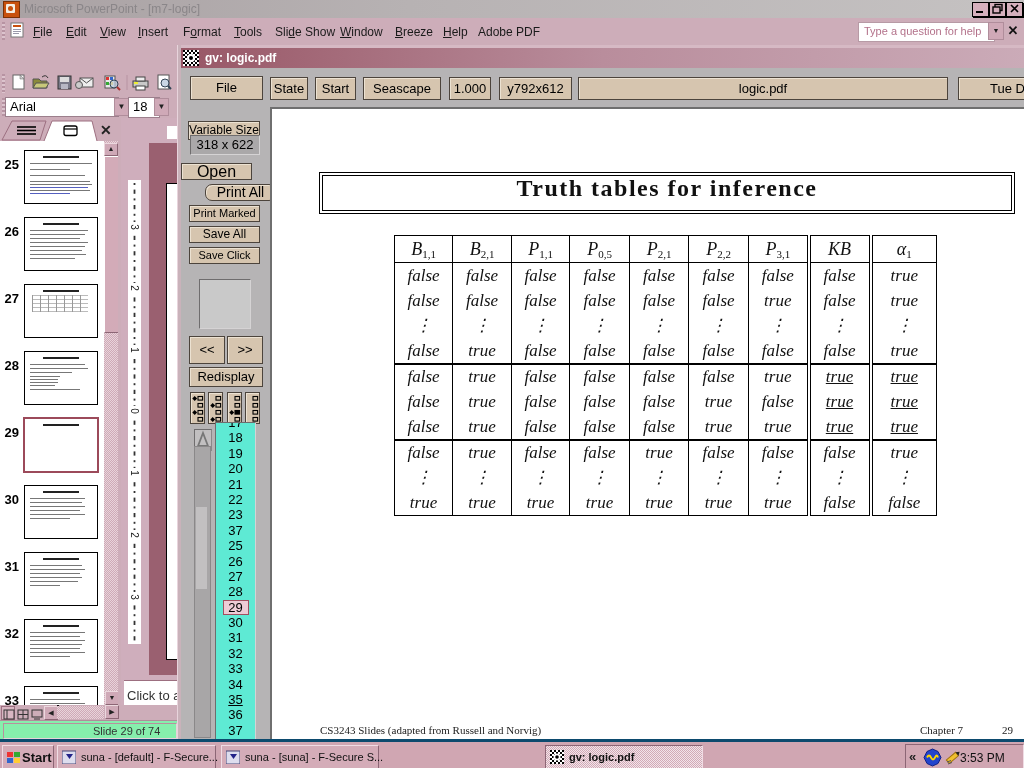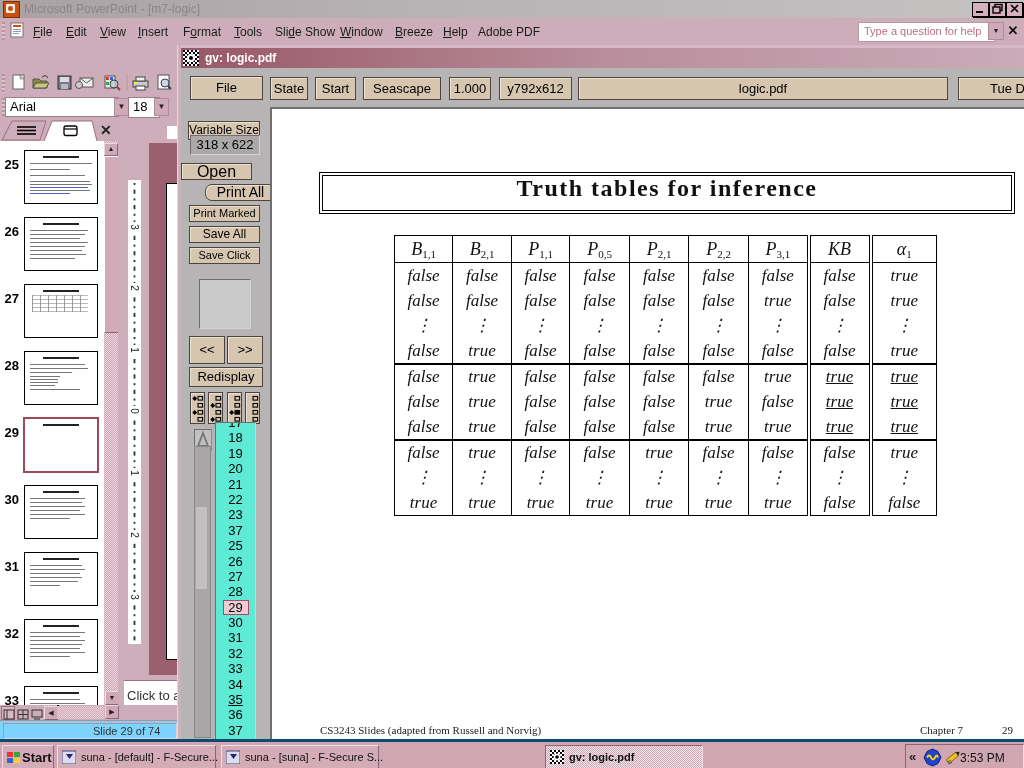--- a/index.html
+++ b/index.html
@@ -42,21 +42,21 @@
 
 #editarea{left:121px;top:118px;width:57px;height:587px;background:#cfaebc;}
 #maroon{left:28px;top:25px;width:29px;height:532px;background:#9a6070;}
 #hrulerbit{left:46px;top:8px;width:11px;height:13px;background:#fff;}
 #vruler{left:7px;top:62px;width:13px;height:464px;background:#fff;}
 #slidebit{left:45px;top:65px;width:12px;height:475px;background:#fff;border:1px solid #000;}
 #notes{left:124px;top:680px;width:54px;height:39px;background:#fff;border-top:1px solid #9c6f80;}
 #notes div{margin:7px 0 0 3px;font-size:13px;color:#333;white-space:nowrap;}
 
 #viewrow{left:0;top:705px;width:178px;height:15px;background:#cdadb9;}
-#statusbar{left:0;top:720px;width:205px;height:19px;background:#7dd3fc;border-top:1px solid #b08d9b;}
+#statusbar{left:0;top:720px;width:205px;height:19px;background:#86efac;border-top:1px solid #b08d9b;}
 #statusbar div{position:absolute;left:93px;top:4px;font-size:11px;color:#333;}
 
 #gv{left:177px;top:45px;width:847px;height:723px;background:#b6b4b5;border-left:1px solid #e8d4dc;}
 #gvtopframe{left:0;top:0;width:846px;height:3px;background:#d6b9c4;}
 #gvleftframe{left:0;top:0;width:3px;height:723px;background:#c9b2ba;}
 #gvtitle{left:3px;top:3px;width:844px;height:20px;background:linear-gradient(90deg,#985766 0%,#b98d9c 50%,#cbabb8 100%);}
 #gvtitle .ico{position:absolute;left:2px;top:2px;width:16px;height:16px;}
 #gvtitle .txt{position:absolute;left:24px;top:3px;color:#fff;font-weight:bold;font-size:12px;}
 .gvbtn{background:#d6c5af;border:1px solid #4c443c;box-shadow:inset 1px 1px 0 #ece2d2;color:#000;font-size:13px;text-align:center;white-space:nowrap;overflow:hidden;}
 .gvsunk{background:#aaa8a9;border:1px solid #8a8889;border-top-color:#6f6d6e;border-left-color:#6f6d6e;border-bottom-color:#d5d3d4;border-right-color:#d5d3d4;color:#000;font-size:13px;text-align:center;}

